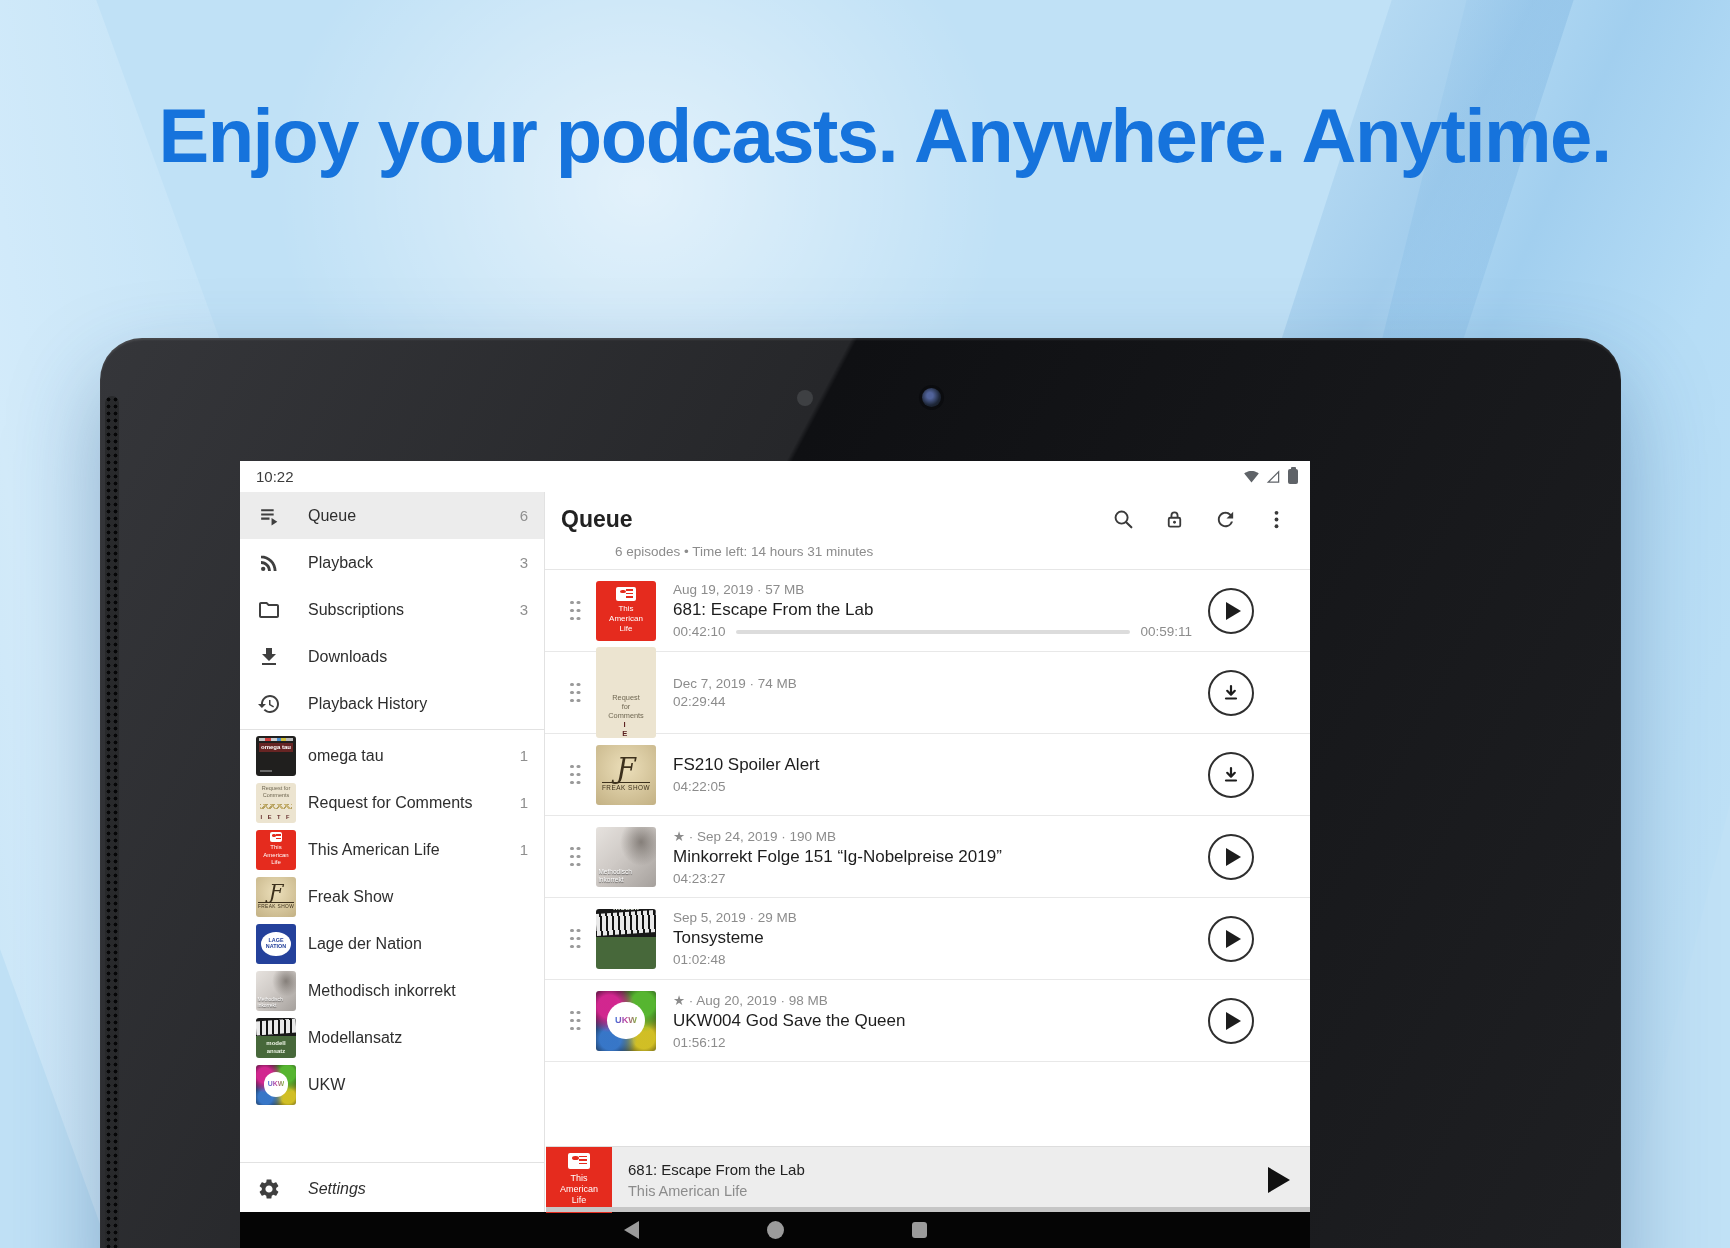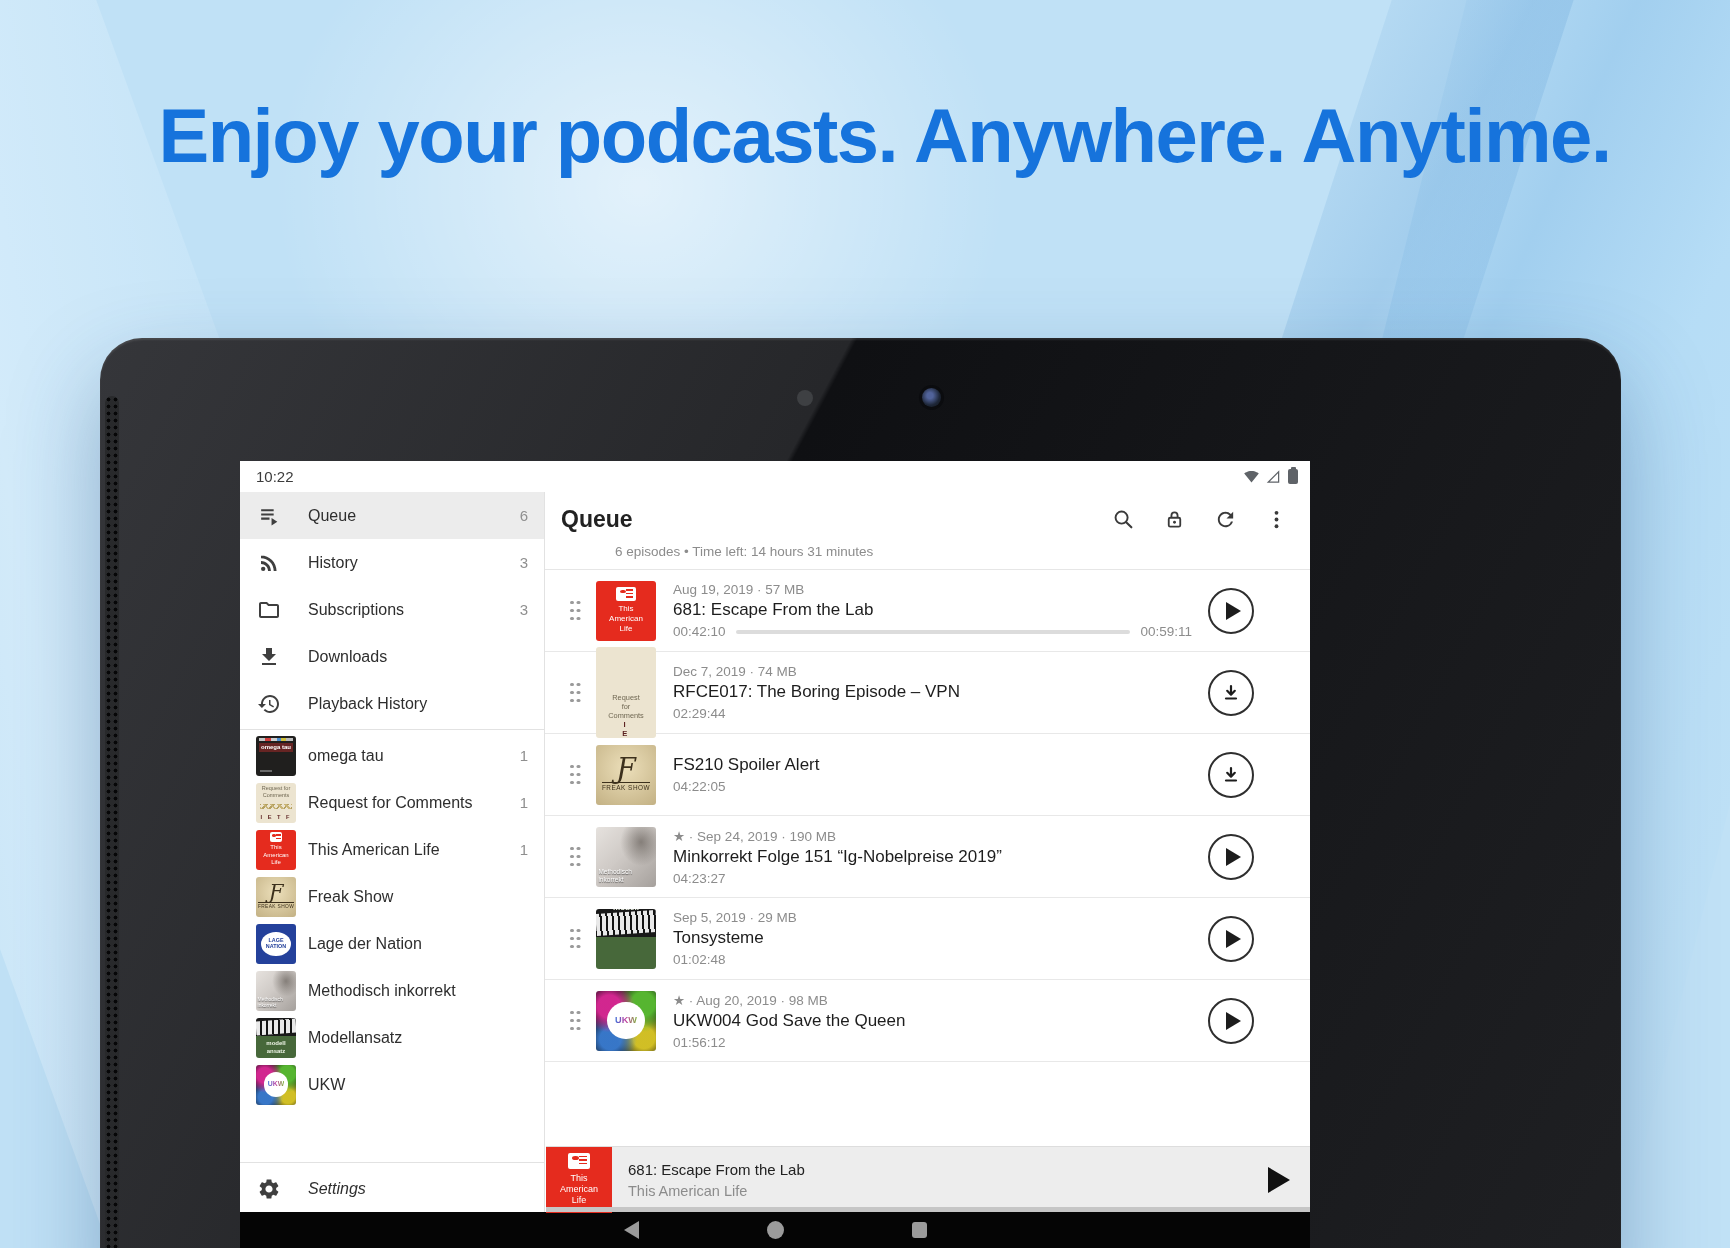--- a/index.html
+++ b/index.html
@@ -222,21 +222,21 @@
           <span class="sb-count">6</span>
         </div>
 
         <div class="sb-row">
           <span class="sb-icon">
             <svg width="24" height="24" viewBox="0 0 24 24" fill="#3f3f3f">
                 <circle cx="6.18" cy="17.82" r="2.18"></circle>
                 <path d="M4 4.44v2.83c7.03 0 12.73 5.7 12.73 12.73h2.83c0-8.59-6.97-15.56-15.56-15.56zm0 5.66v2.83c3.9 0 7.07 3.17 7.07 7.07h2.83c0-5.47-4.43-9.9-9.9-9.9z"></path>
               </svg>
           </span>
-          <span class="sb-label">History</span>
+          <span class="sb-label">Playback</span>
           <span class="sb-count">3</span>
         </div>
 
         <div class="sb-row">
           <span class="sb-icon">
             <svg width="24" height="24" viewBox="0 0 24 24" fill="#3f3f3f">
                 <path d="M20 6h-8l-2-2H4c-1.1 0-2 .9-2 2v12c0 1.1.9 2 2 2h16c1.1 0 2-.9 2-2V8c0-1.1-.9-2-2-2zm0 12H4V6h5.17l2 2H20v10z"></path>
               </svg>
           </span>
           <span class="sb-label">Subscriptions</span>
@@ -429,21 +429,20 @@
           <span class="drag">
               <span class="drag-dots"></span>
             </span>
           <span class="art art--ep art-rfc">
               <span class="art-text">Request for Comments</span>
               <span class="art-mid"></span>
               <span class="art-sub">I E T F</span>
             </span>
           <span class="ep-info">
             <div class="ep-meta">Dec 7, 2019 · 74 MB</div>
-            <div class="ep-title">RFCE017: The Boring Episode – VPN</div>
             <div class="ep-dur">02:29:44</div>
           </span>
           <button class="cbtn">
             <svg width="24" height="24" viewBox="0 0 24 24" fill="none" stroke="#1d1d1d" stroke-width="2.2" stroke-linecap="round" stroke-linejoin="round">
                 <path d="M12 5v8"></path>
                 <path d="M8.2 9.8 12 13.6l3.8-3.8"></path>
                 <path d="M7 17.5h10"></path>
               </svg>
           </button>
         </div>

